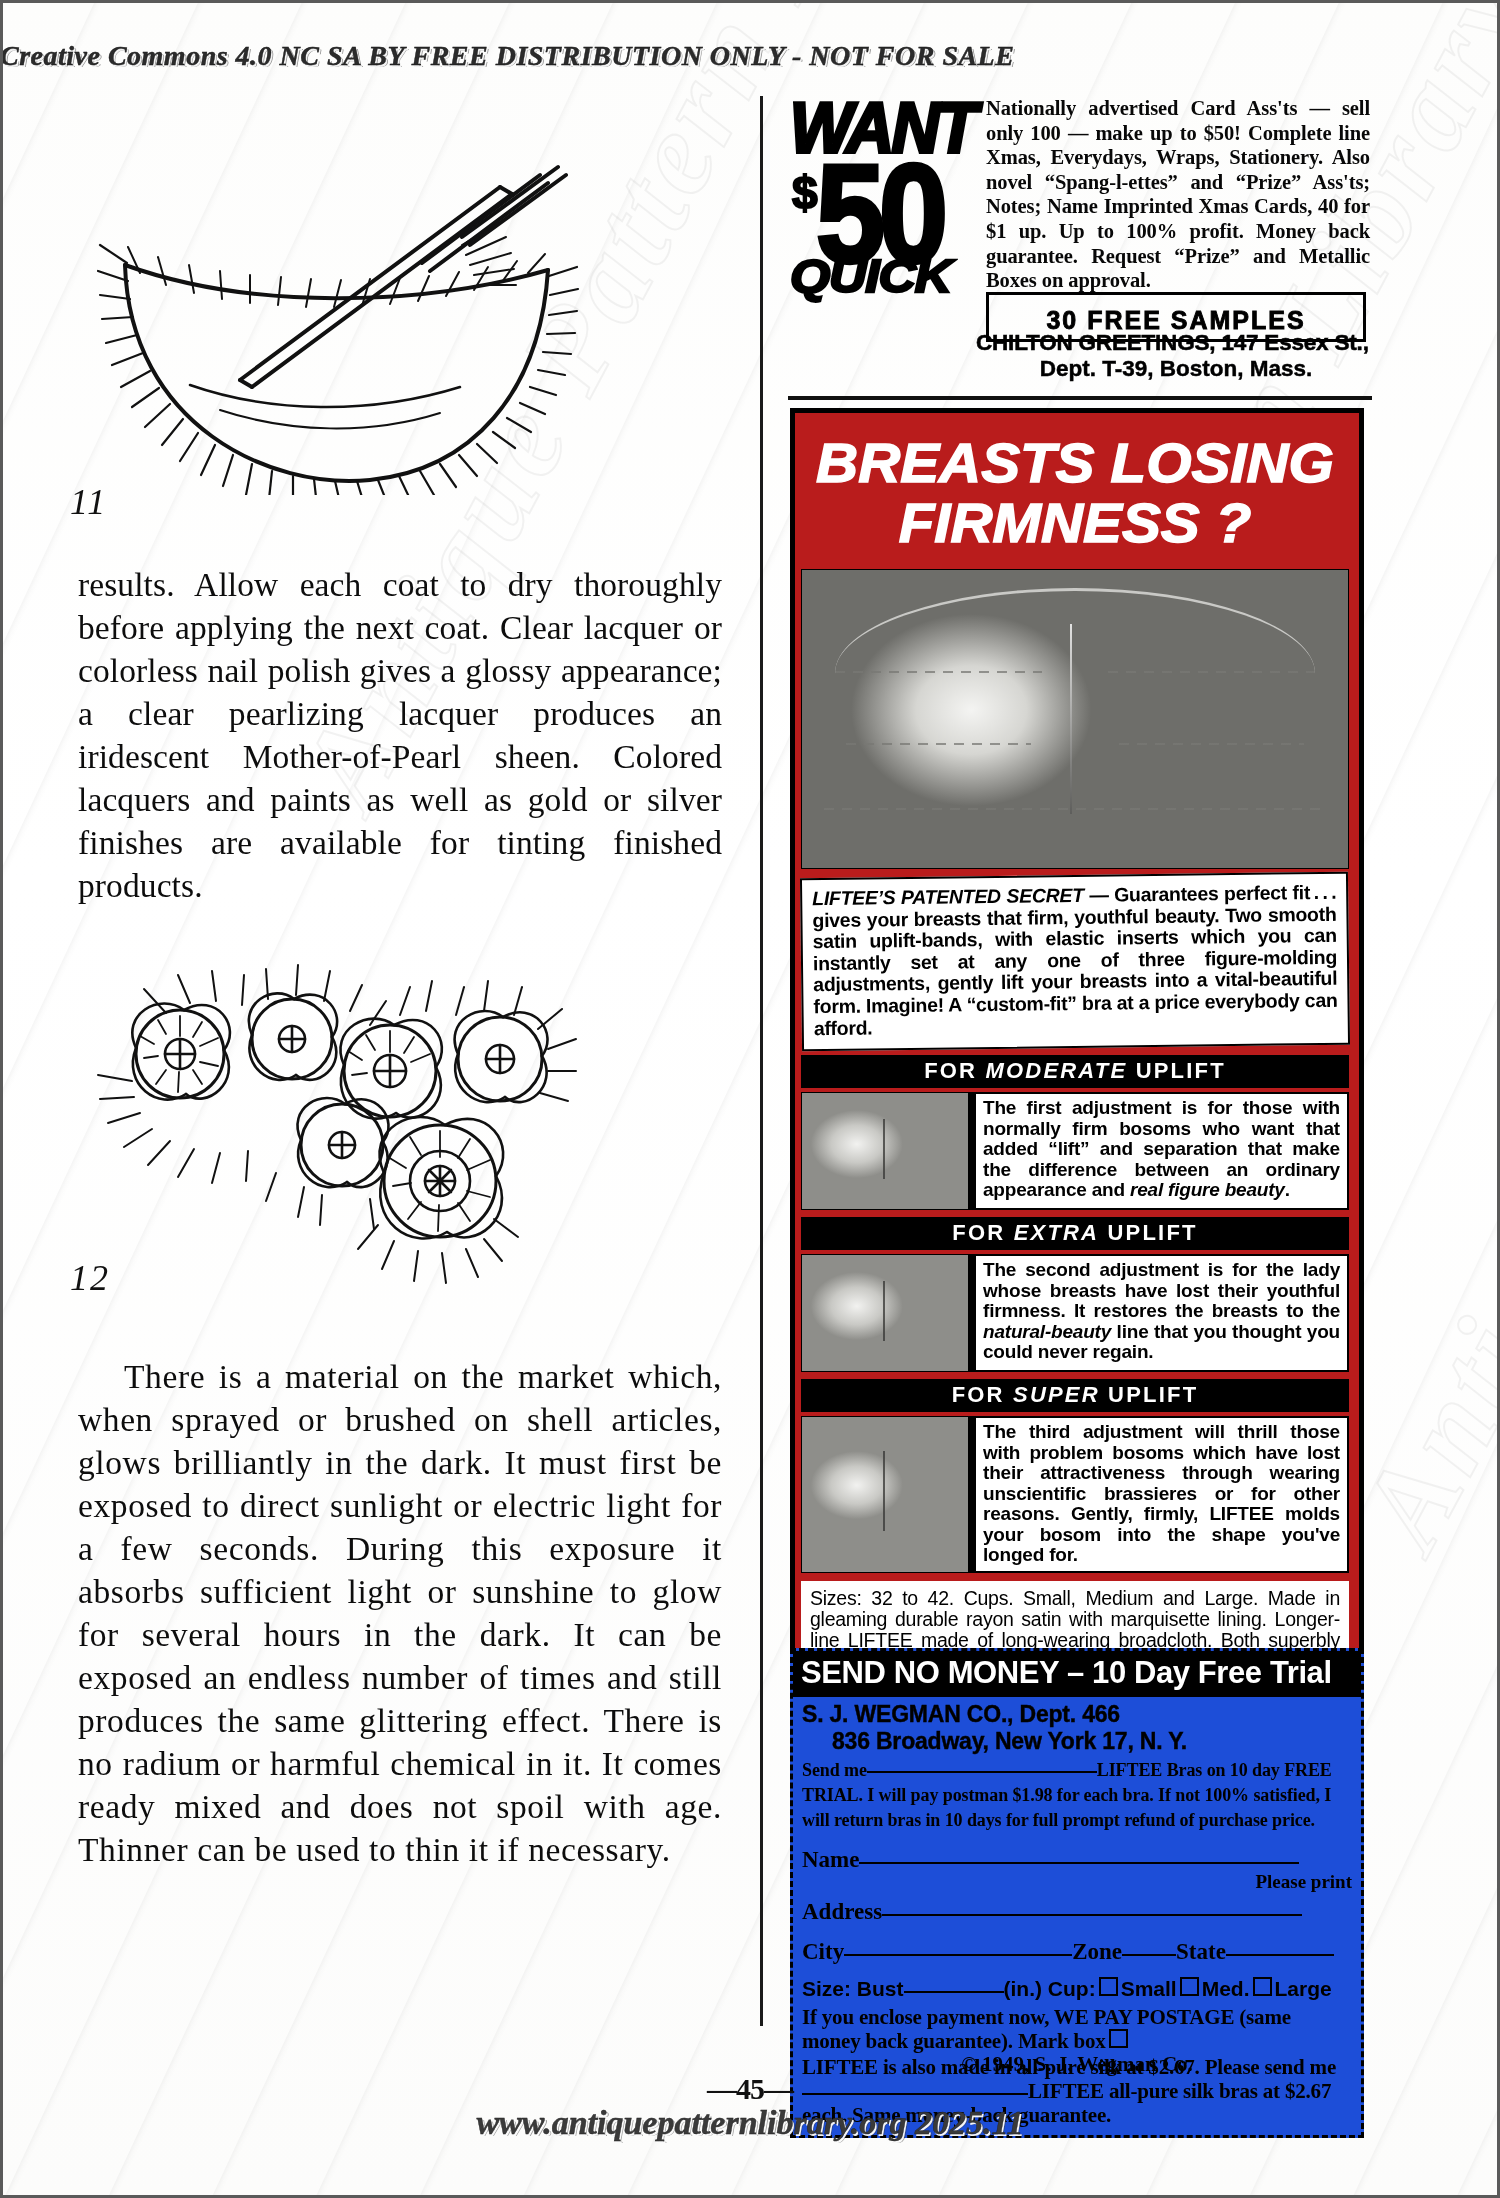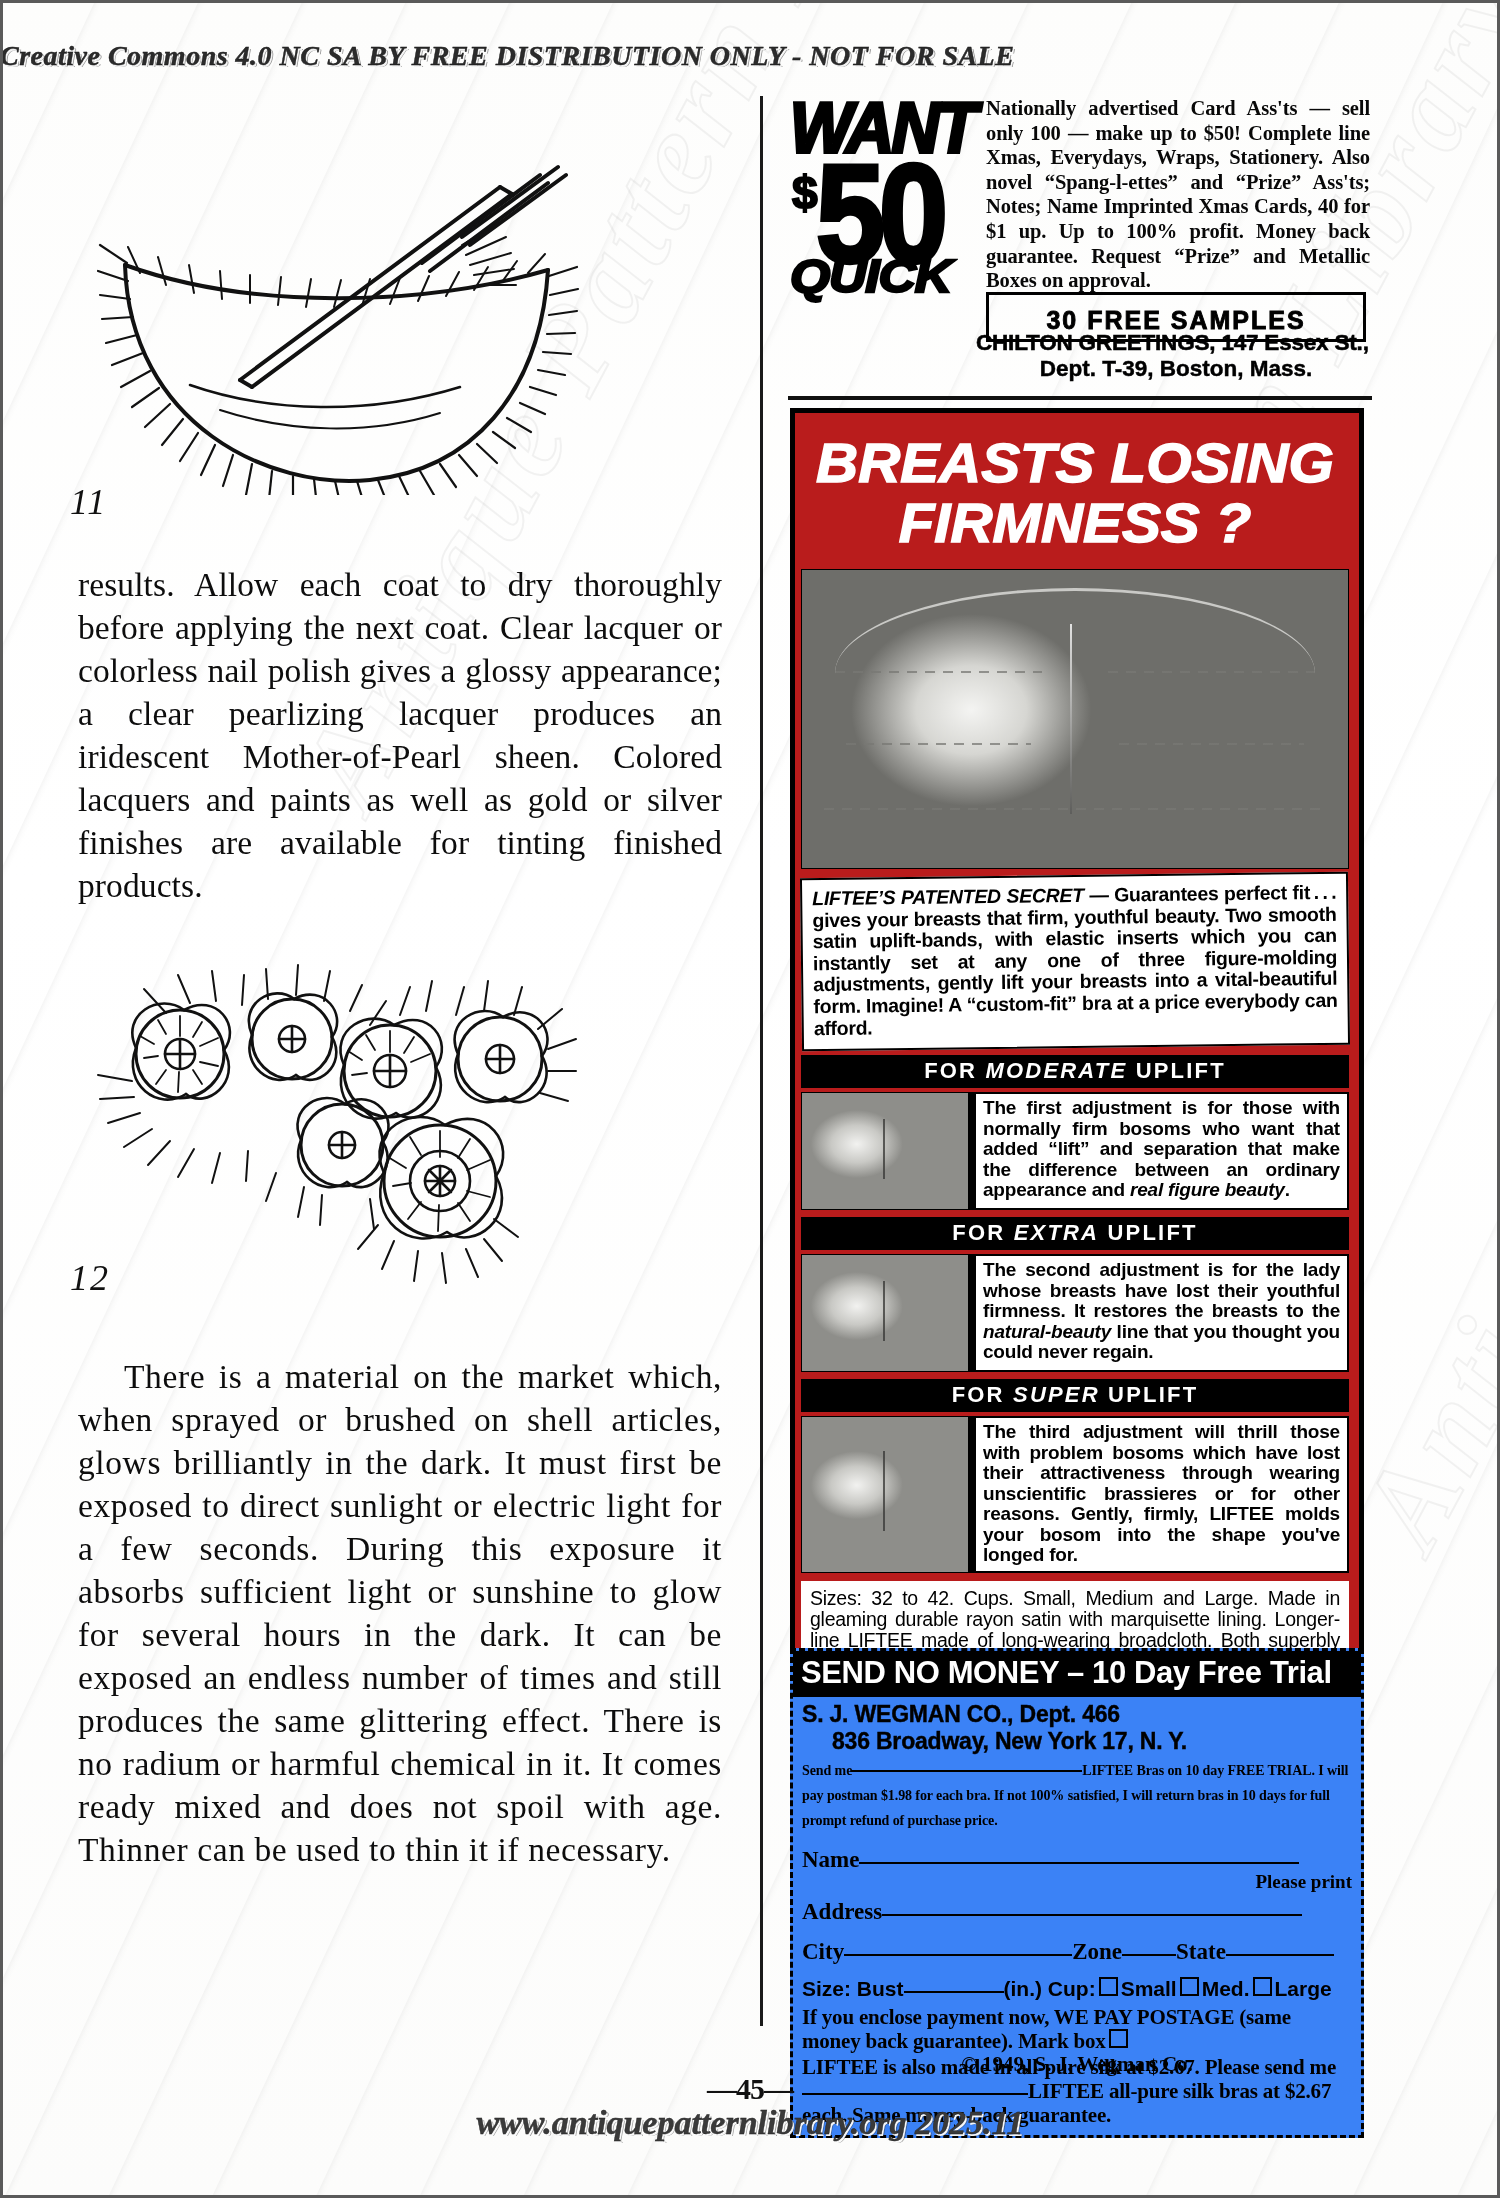--- a/index.html
+++ b/index.html
@@ -304,21 +304,21 @@
     text-align: justify;
     letter-spacing: -0.25px;
   }
 
   
   #coupon {
     position: absolute; left: 0; top: 1552px;
     width: 574px;
     box-sizing: border-box;
     border: 3px dashed #000;
-    background: #3b82f6;
+    background: #1d4ed8;
     padding: 0;
   }
   #coupon-banner {
     background: #000; color: #fff;
     font-family: "Liberation Sans", sans-serif;
     font-weight: bold;
     font-size: 31px;
     letter-spacing: -0.4px;
     padding: 4px 8px 6px 8px;
     white-space: nowrap;
@@ -332,21 +332,21 @@
     font-family: "Liberation Sans", sans-serif;
     font-weight: bold;
     font-size: 23px;
     letter-spacing: -0.2px;
     -webkit-text-stroke: 0.4px #000;
   }
   .coupon-line-strong.indent2 { padding-left: 30px; }
   .coupon-para {
     font-family: "Liberation Serif", serif;
     font-weight: bold;
-    font-size: 14px;
+    font-size: 18px;
     line-height: 25px;
     margin-top: 3px;
     letter-spacing: -0.1px;
   }
   .fill-rule {
     display: inline-block;
     border-bottom: 2.5px solid #000;
     vertical-align: 3px;
   }
   .field-row {

